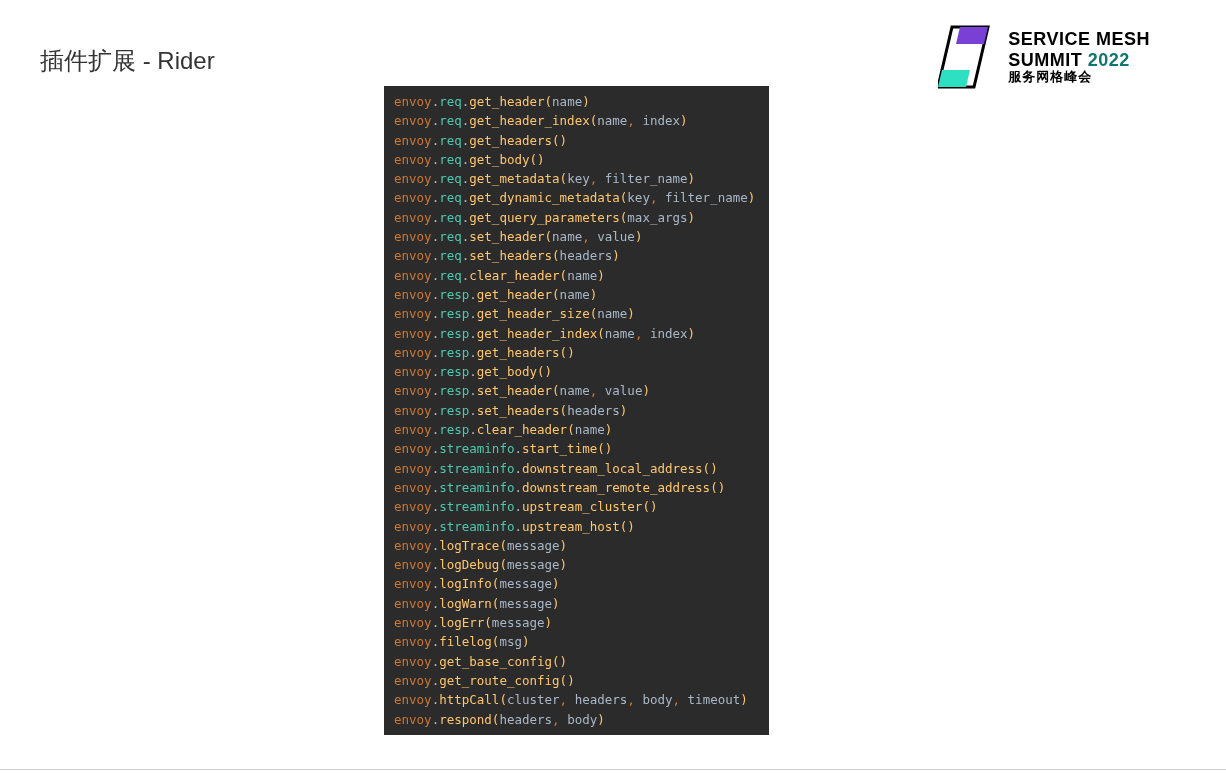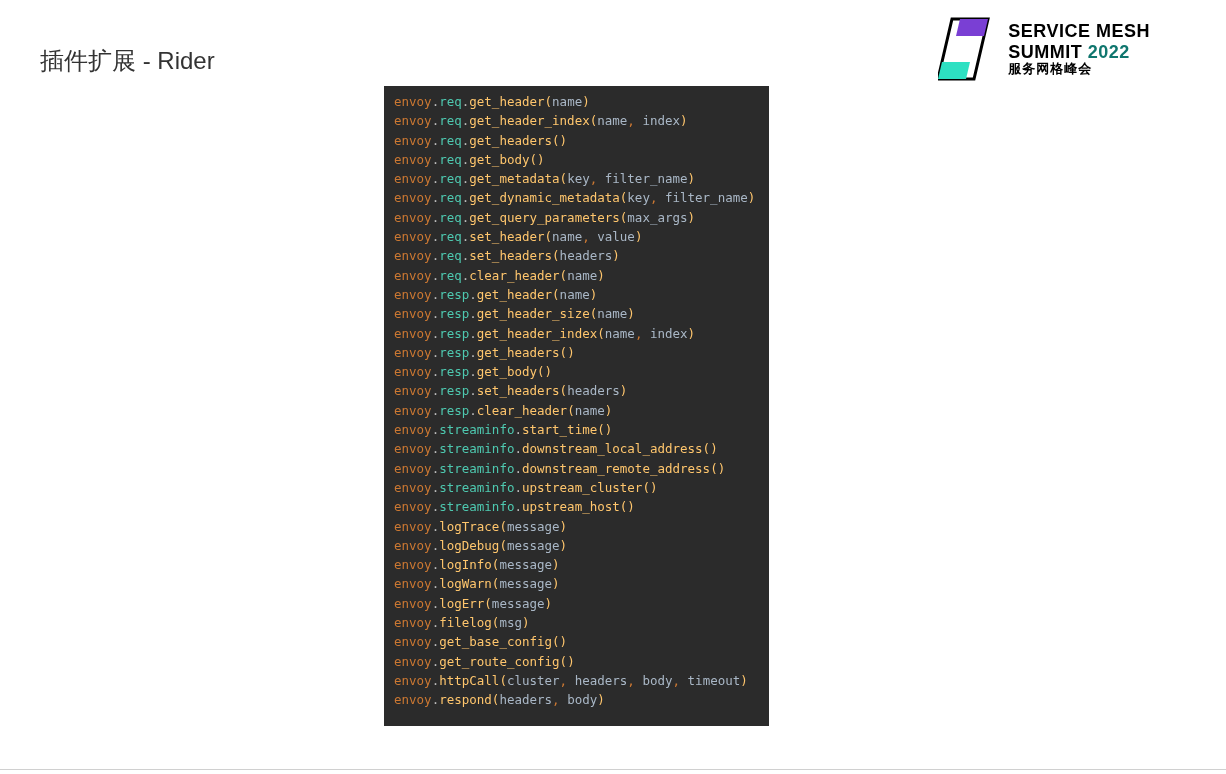--- a/index.html
+++ b/index.html
@@ -14,21 +14,21 @@
   .title {
     position: absolute;
     top: 45px;
     left: 40px;
     font-size: 24px;
     font-weight: 400;
     color: #333;
   }
   .logo-area {
     position: absolute;
-    top: 16px;
+    top: 24px;
     right: 76px;
     display: flex;
     align-items: center;
     gap: 14px;
   }
   .logo-shape {
     width: 56px;
     height: 66px;
     position: relative;
   }
@@ -40,21 +40,21 @@
   .logo-line1 { font-size: 18px; font-weight: 700; letter-spacing: 0.5px; color: #000; }
   .logo-line2 { font-size: 18px; font-weight: 700; letter-spacing: 0.5px; color: #000; }
   .logo-year { color: #0f766e; }
   .logo-line3 { font-size: 13px; font-weight: 600; color: #000; letter-spacing: 1px; }
   .code-block {
     position: absolute;
     top: 86px;
     left: 384px;
     width: 385px;
     background: #2b2b2b;
-    padding: 6px 10px 16px 10px;
+    padding: 6px 10px 6px 10px;
     font-family: "Menlo", "Consolas", monospace;
     font-size: 12.5px;
     line-height: 19.3px;
     overflow: hidden;
   }
   .code-line { white-space: pre; }
   .t-envoy { color: #cc7832; }
   .t-dot   { color: #bbbbbb; }
   .t-mod   { color: #4ec9b0; }
   .t-fn    { color: #ffc66d; }
@@ -99,20 +99,21 @@
     <div class="code-line"><span class="t-envoy">envoy</span><span class="t-dot">.</span><span class="t-mod">req</span><span class="t-dot">.</span><span class="t-fn">get_dynamic_metadata</span><span class="t-paren">(</span><span class="t-arg">key</span><span class="t-comma">,</span><span class="t-arg"> </span><span class="t-arg">filter_name</span><span class="t-paren">)</span></div>
     <div class="code-line"><span class="t-envoy">envoy</span><span class="t-dot">.</span><span class="t-mod">req</span><span class="t-dot">.</span><span class="t-fn">get_query_parameters</span><span class="t-paren">(</span><span class="t-arg">max_args</span><span class="t-paren">)</span></div>
     <div class="code-line"><span class="t-envoy">envoy</span><span class="t-dot">.</span><span class="t-mod">req</span><span class="t-dot">.</span><span class="t-fn">set_header</span><span class="t-paren">(</span><span class="t-arg">name</span><span class="t-comma">,</span><span class="t-arg"> </span><span class="t-arg">value</span><span class="t-paren">)</span></div>
     <div class="code-line"><span class="t-envoy">envoy</span><span class="t-dot">.</span><span class="t-mod">req</span><span class="t-dot">.</span><span class="t-fn">set_headers</span><span class="t-paren">(</span><span class="t-arg">headers</span><span class="t-paren">)</span></div>
     <div class="code-line"><span class="t-envoy">envoy</span><span class="t-dot">.</span><span class="t-mod">req</span><span class="t-dot">.</span><span class="t-fn">clear_header</span><span class="t-paren">(</span><span class="t-arg">name</span><span class="t-paren">)</span></div>
     <div class="code-line"><span class="t-envoy">envoy</span><span class="t-dot">.</span><span class="t-mod">resp</span><span class="t-dot">.</span><span class="t-fn">get_header</span><span class="t-paren">(</span><span class="t-arg">name</span><span class="t-paren">)</span></div>
     <div class="code-line"><span class="t-envoy">envoy</span><span class="t-dot">.</span><span class="t-mod">resp</span><span class="t-dot">.</span><span class="t-fn">get_header_size</span><span class="t-paren">(</span><span class="t-arg">name</span><span class="t-paren">)</span></div>
     <div class="code-line"><span class="t-envoy">envoy</span><span class="t-dot">.</span><span class="t-mod">resp</span><span class="t-dot">.</span><span class="t-fn">get_header_index</span><span class="t-paren">(</span><span class="t-arg">name</span><span class="t-comma">,</span><span class="t-arg"> </span><span class="t-arg">index</span><span class="t-paren">)</span></div>
     <div class="code-line"><span class="t-envoy">envoy</span><span class="t-dot">.</span><span class="t-mod">resp</span><span class="t-dot">.</span><span class="t-fn">get_headers</span><span class="t-paren">(</span><span class="t-paren">)</span></div>
     <div class="code-line"><span class="t-envoy">envoy</span><span class="t-dot">.</span><span class="t-mod">resp</span><span class="t-dot">.</span><span class="t-fn">get_body</span><span class="t-paren">(</span><span class="t-paren">)</span></div>
+    <div class="code-line"><span class="t-envoy">envoy</span><span class="t-dot">.</span><span class="t-mod">resp</span><span class="t-dot">.</span><span class="t-fn">set_header</span><span class="t-paren">(</span><span class="t-arg">name</span><span class="t-comma">,</span><span class="t-arg"> </span><span class="t-arg">value</span><span class="t-paren">)</span></div>
     <div class="code-line"><span class="t-envoy">envoy</span><span class="t-dot">.</span><span class="t-mod">resp</span><span class="t-dot">.</span><span class="t-fn">set_headers</span><span class="t-paren">(</span><span class="t-arg">headers</span><span class="t-paren">)</span></div>
     <div class="code-line"><span class="t-envoy">envoy</span><span class="t-dot">.</span><span class="t-mod">resp</span><span class="t-dot">.</span><span class="t-fn">clear_header</span><span class="t-paren">(</span><span class="t-arg">name</span><span class="t-paren">)</span></div>
     <div class="code-line"><span class="t-envoy">envoy</span><span class="t-dot">.</span><span class="t-mod">streaminfo</span><span class="t-dot">.</span><span class="t-fn">start_time</span><span class="t-paren">(</span><span class="t-paren">)</span></div>
     <div class="code-line"><span class="t-envoy">envoy</span><span class="t-dot">.</span><span class="t-mod">streaminfo</span><span class="t-dot">.</span><span class="t-fn">downstream_local_address</span><span class="t-paren">(</span><span class="t-paren">)</span></div>
     <div class="code-line"><span class="t-envoy">envoy</span><span class="t-dot">.</span><span class="t-mod">streaminfo</span><span class="t-dot">.</span><span class="t-fn">downstream_remote_address</span><span class="t-paren">(</span><span class="t-paren">)</span></div>
     <div class="code-line"><span class="t-envoy">envoy</span><span class="t-dot">.</span><span class="t-mod">streaminfo</span><span class="t-dot">.</span><span class="t-fn">upstream_cluster</span><span class="t-paren">(</span><span class="t-paren">)</span></div>
     <div class="code-line"><span class="t-envoy">envoy</span><span class="t-dot">.</span><span class="t-mod">streaminfo</span><span class="t-dot">.</span><span class="t-fn">upstream_host</span><span class="t-paren">(</span><span class="t-paren">)</span></div>
     <div class="code-line"><span class="t-envoy">envoy</span><span class="t-dot">.</span><span class="t-fn">logTrace</span><span class="t-paren">(</span><span class="t-arg">message</span><span class="t-paren">)</span></div>
     <div class="code-line"><span class="t-envoy">envoy</span><span class="t-dot">.</span><span class="t-fn">logDebug</span><span class="t-paren">(</span><span class="t-arg">message</span><span class="t-paren">)</span></div>
     <div class="code-line"><span class="t-envoy">envoy</span><span class="t-dot">.</span><span class="t-fn">logInfo</span><span class="t-paren">(</span><span class="t-arg">message</span><span class="t-paren">)</span></div>

